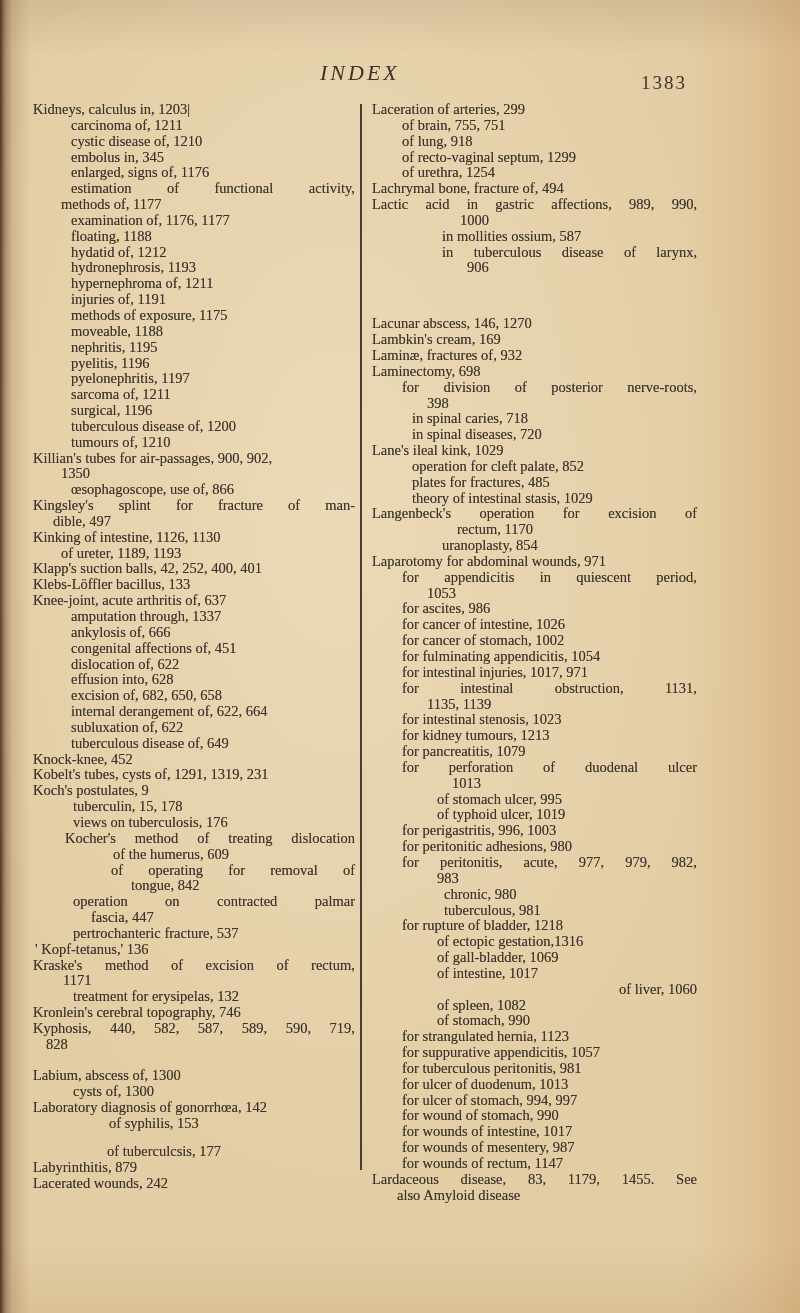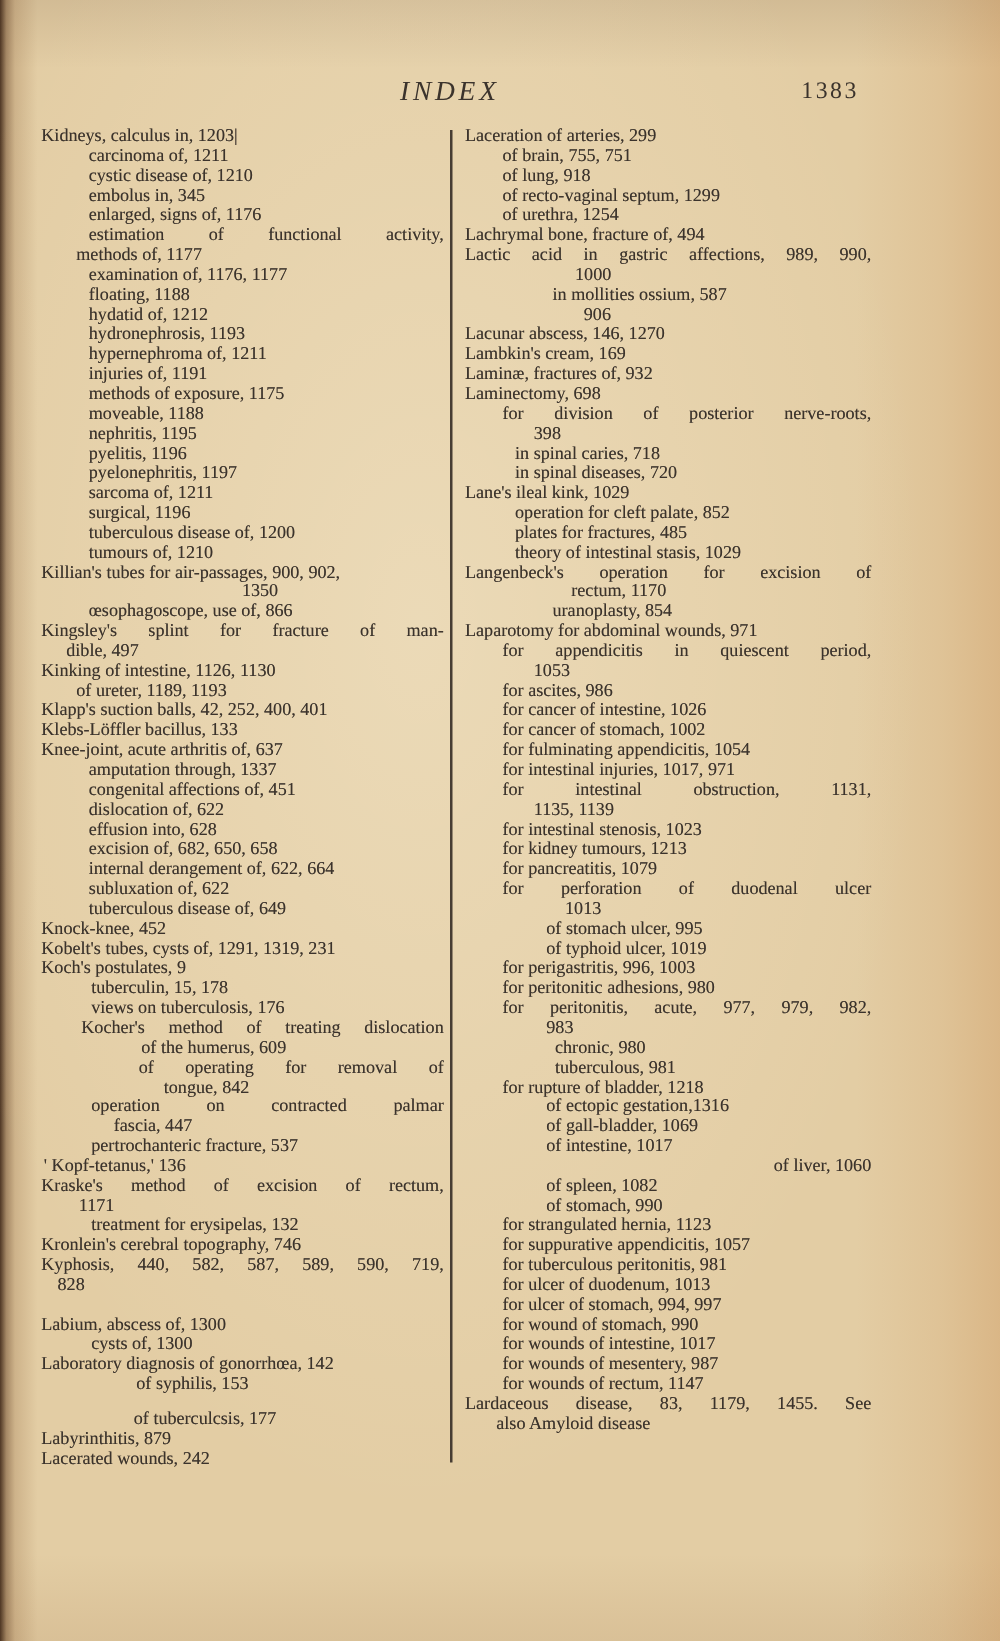--- a/index.html
+++ b/index.html
@@ -14,21 +14,21 @@
       linear-gradient(90deg, rgba(62,38,22,0.90) 0px, rgba(113,78,48,0.55) 5px, rgba(150,110,70,0.28) 12px, rgba(0,0,0,0) 30px),
       linear-gradient(270deg, rgba(196,130,66,0.30) 0px, rgba(203,146,86,0.18) 45px, rgba(0,0,0,0) 115px),
       linear-gradient(180deg, rgba(150,125,95,0.22) 0px, rgba(0,0,0,0) 55px),
       linear-gradient(0deg, rgba(165,125,82,0.16) 0px, rgba(0,0,0,0) 70px);
   }
   .header-title{
     position:absolute;left:320px;top:60px;
     font-style:italic;font-size:22px;letter-spacing:3px;
   }
   .page-number{
-    position:absolute;left:641px;top:62px;
+    position:absolute;left:641px;top:72px;
     font-size:19px;letter-spacing:2px;
   }
   .divider{
     position:absolute;left:360px;top:104px;width:2px;height:1066px;
     background:linear-gradient(180deg, rgba(70,60,51,0.85), rgba(70,60,51,0.95) 90%, rgba(70,60,51,0.3));
   }
   .col{
     position:absolute;top:102px;
     font-size:14.5px;line-height:15.85px;
     text-shadow:0 0 0.5px rgba(59,51,44,0.55);
@@ -62,30 +62,31 @@
       <div class="line" style="padding-left: 38px;">methods of exposure, 1175</div>
       <div class="line" style="padding-left: 38px;">moveable, 1188</div>
       <div class="line" style="padding-left: 38px;">nephritis, 1195</div>
       <div class="line" style="padding-left: 38px;">pyelitis, 1196</div>
       <div class="line" style="padding-left: 38px;">pyelonephritis, 1197</div>
       <div class="line" style="padding-left: 38px;">sarcoma of, 1211</div>
       <div class="line" style="padding-left: 38px;">surgical, 1196</div>
       <div class="line" style="padding-left: 38px;">tuberculous disease of, 1200</div>
       <div class="line" style="padding-left: 38px;">tumours of, 1210</div>
       <div class="line" style="padding-left: 0px;">Killian's tubes for air-passages, 900, 902,</div>
-      <div class="line" style="padding-left: 28px; text-align: center;">1350</div>
+      <div class="line" style="padding-left: 28px;">1350</div>
       <div class="line" style="padding-left: 38px;">œsophagoscope, use of, 866</div>
       <div class="line j" style="padding-left: 0px;">Kingsley's splint for fracture of man-</div>
       <div class="line" style="padding-left: 20px;">dible, 497</div>
       <div class="line" style="padding-left: 0px;">Kinking of intestine, 1126, 1130</div>
       <div class="line" style="padding-left: 28px;">of ureter, 1189, 1193</div>
       <div class="line" style="padding-left: 0px;">Klapp's suction balls, 42, 252, 400, 401</div>
       <div class="line" style="padding-left: 0px;">Klebs-Löffler bacillus, 133</div>
       <div class="line" style="padding-left: 0px;">Knee-joint, acute arthritis of, 637</div>
       <div class="line" style="padding-left: 38px;">amputation through, 1337</div>
+      <div class="line" style="padding-left: 38px;">ankylosis of, 666</div>
       <div class="line" style="padding-left: 38px;">congenital affections of, 451</div>
       <div class="line" style="padding-left: 38px;">dislocation of, 622</div>
       <div class="line" style="padding-left: 38px;">effusion into, 628</div>
       <div class="line" style="padding-left: 38px;">excision of, 682, 650, 658</div>
       <div class="line" style="padding-left: 38px;">internal derangement of, 622, 664</div>
       <div class="line" style="padding-left: 38px;">subluxation of, 622</div>
       <div class="line" style="padding-left: 38px;">tuberculous disease of, 649</div>
       <div class="line" style="padding-left: 0px;">Knock-knee, 452</div>
       <div class="line" style="padding-left: 0px;">Kobelt's tubes, cysts of, 1291, 1319, 231</div>
       <div class="line" style="padding-left: 0px;">Koch's postulates, 9</div>
@@ -117,22 +118,23 @@
   <div class="col col-right">
       <div class="line" style="padding-left: 0px;">Laceration of arteries, 299</div>
       <div class="line" style="padding-left: 30px;">of brain, 755, 751</div>
       <div class="line" style="padding-left: 30px;">of lung, 918</div>
       <div class="line" style="padding-left: 30px;">of recto-vaginal septum, 1299</div>
       <div class="line" style="padding-left: 30px;">of urethra, 1254</div>
       <div class="line" style="padding-left: 0px;">Lachrymal bone, fracture of, 494</div>
       <div class="line j" style="padding-left: 0px;">Lactic acid in gastric affections, 989, 990,</div>
       <div class="line" style="padding-left: 88px;">1000</div>
       <div class="line" style="padding-left: 70px;">in mollities ossium, 587</div>
+      <div class="line j" style="padding-left: 70px;">in tuberculous disease of larynx,</div>
       <div class="line" style="padding-left: 95px;">906</div>
-      <div class="line" style="padding-left: 0px;">Lacunar abscess, 146, 1270</div>
+      <div class="line" style="padding-left: 0px; margin-top: 40px;">Lacunar abscess, 146, 1270</div>
       <div class="line" style="padding-left: 0px;">Lambkin's cream, 169</div>
       <div class="line" style="padding-left: 0px;">Laminæ, fractures of, 932</div>
       <div class="line" style="padding-left: 0px;">Laminectomy, 698</div>
       <div class="line j" style="padding-left: 30px;">for division of posterior nerve-roots,</div>
       <div class="line" style="padding-left: 55px;">398</div>
       <div class="line" style="padding-left: 40px;">in spinal caries, 718</div>
       <div class="line" style="padding-left: 40px;">in spinal diseases, 720</div>
       <div class="line" style="padding-left: 0px;">Lane's ileal kink, 1029</div>
       <div class="line" style="padding-left: 40px;">operation for cleft palate, 852</div>
       <div class="line" style="padding-left: 40px;">plates for fractures, 485</div>

